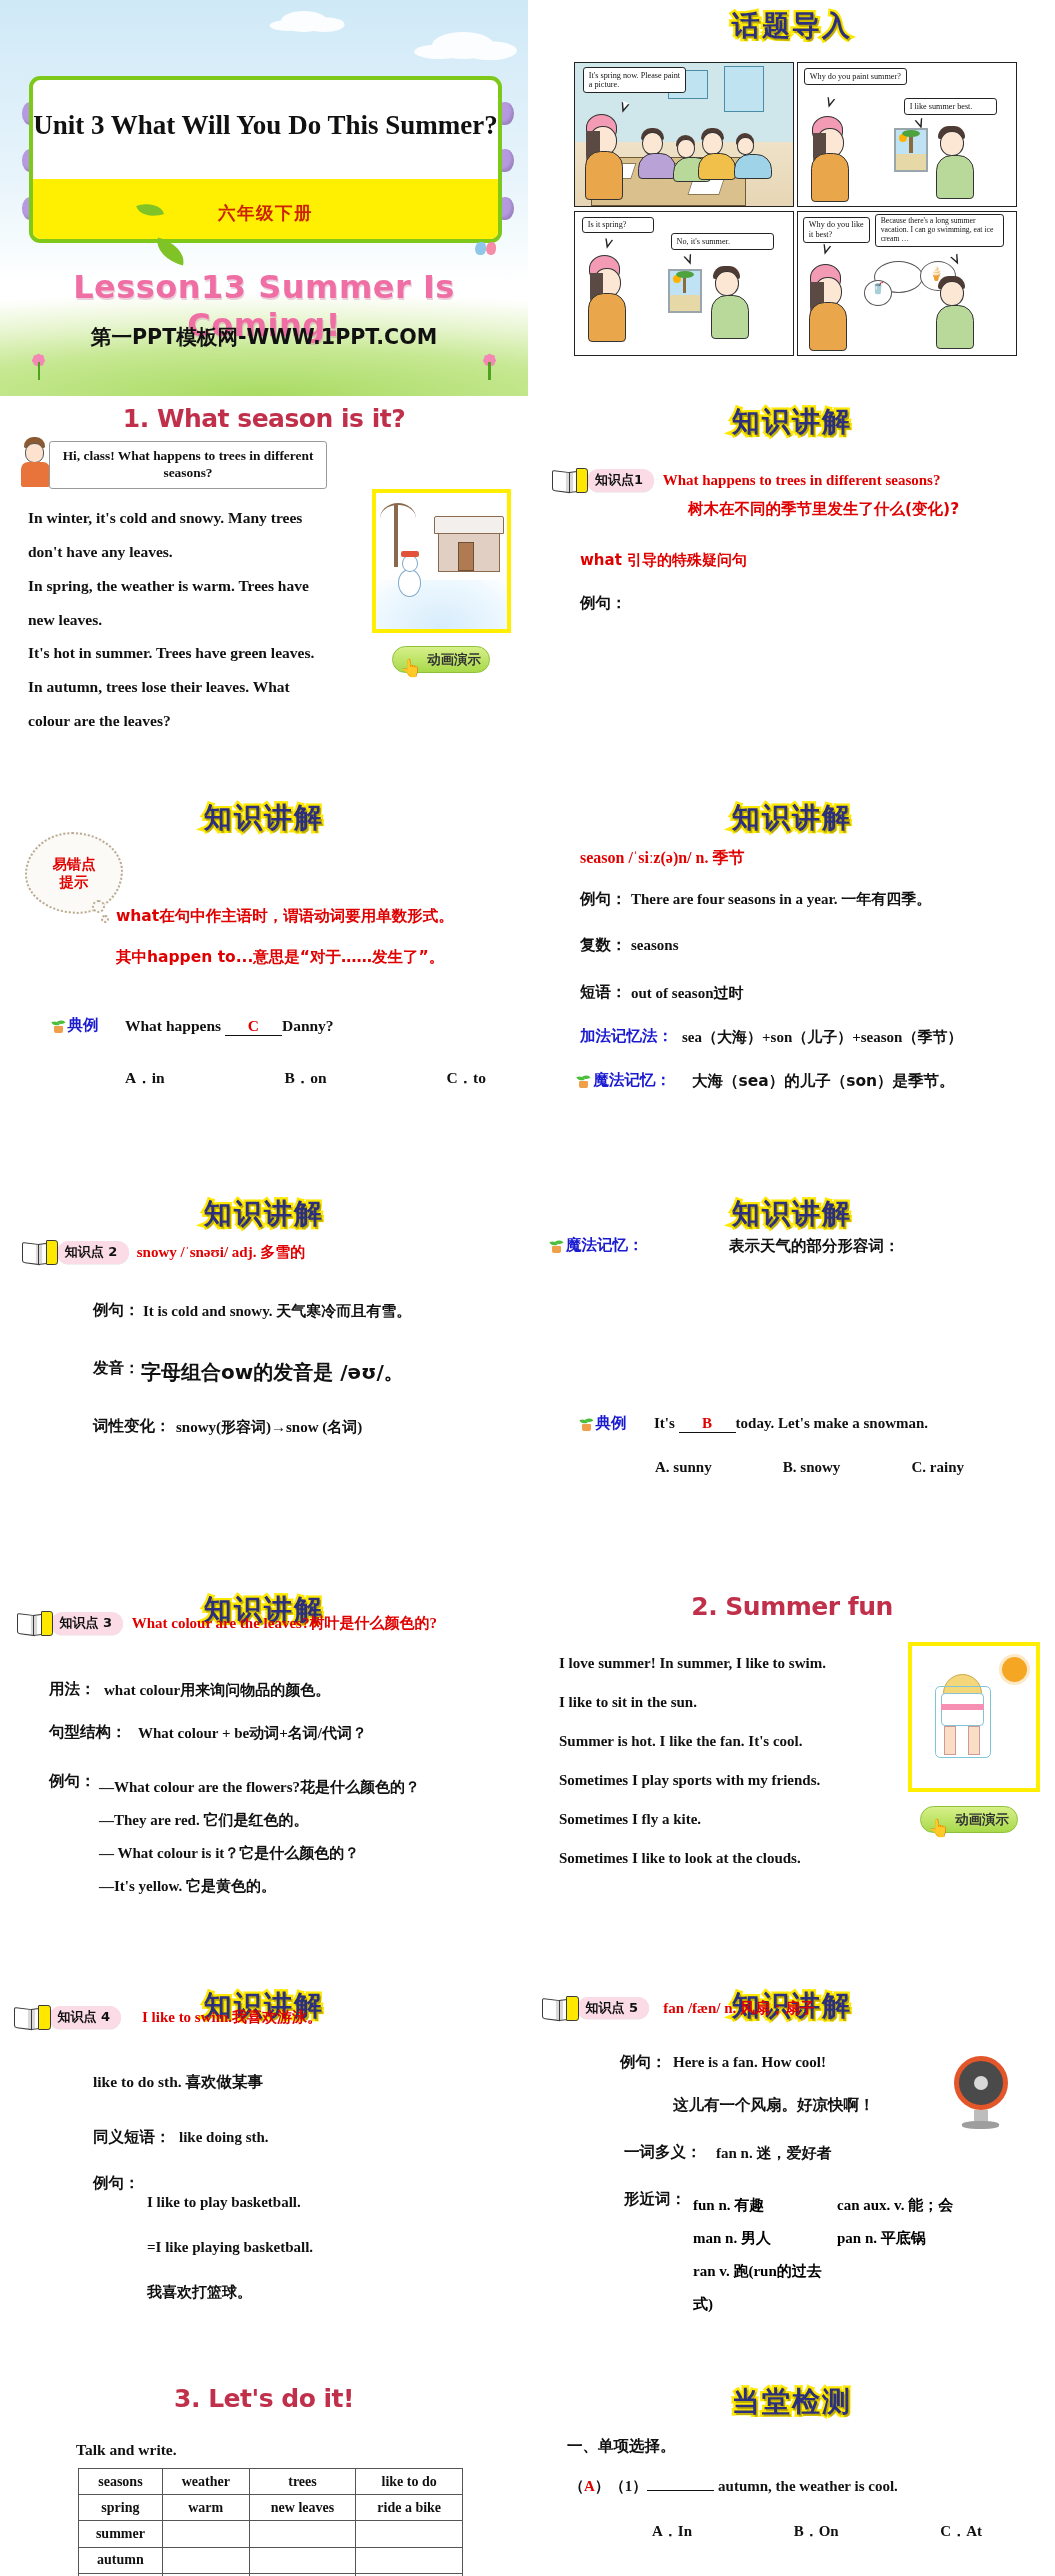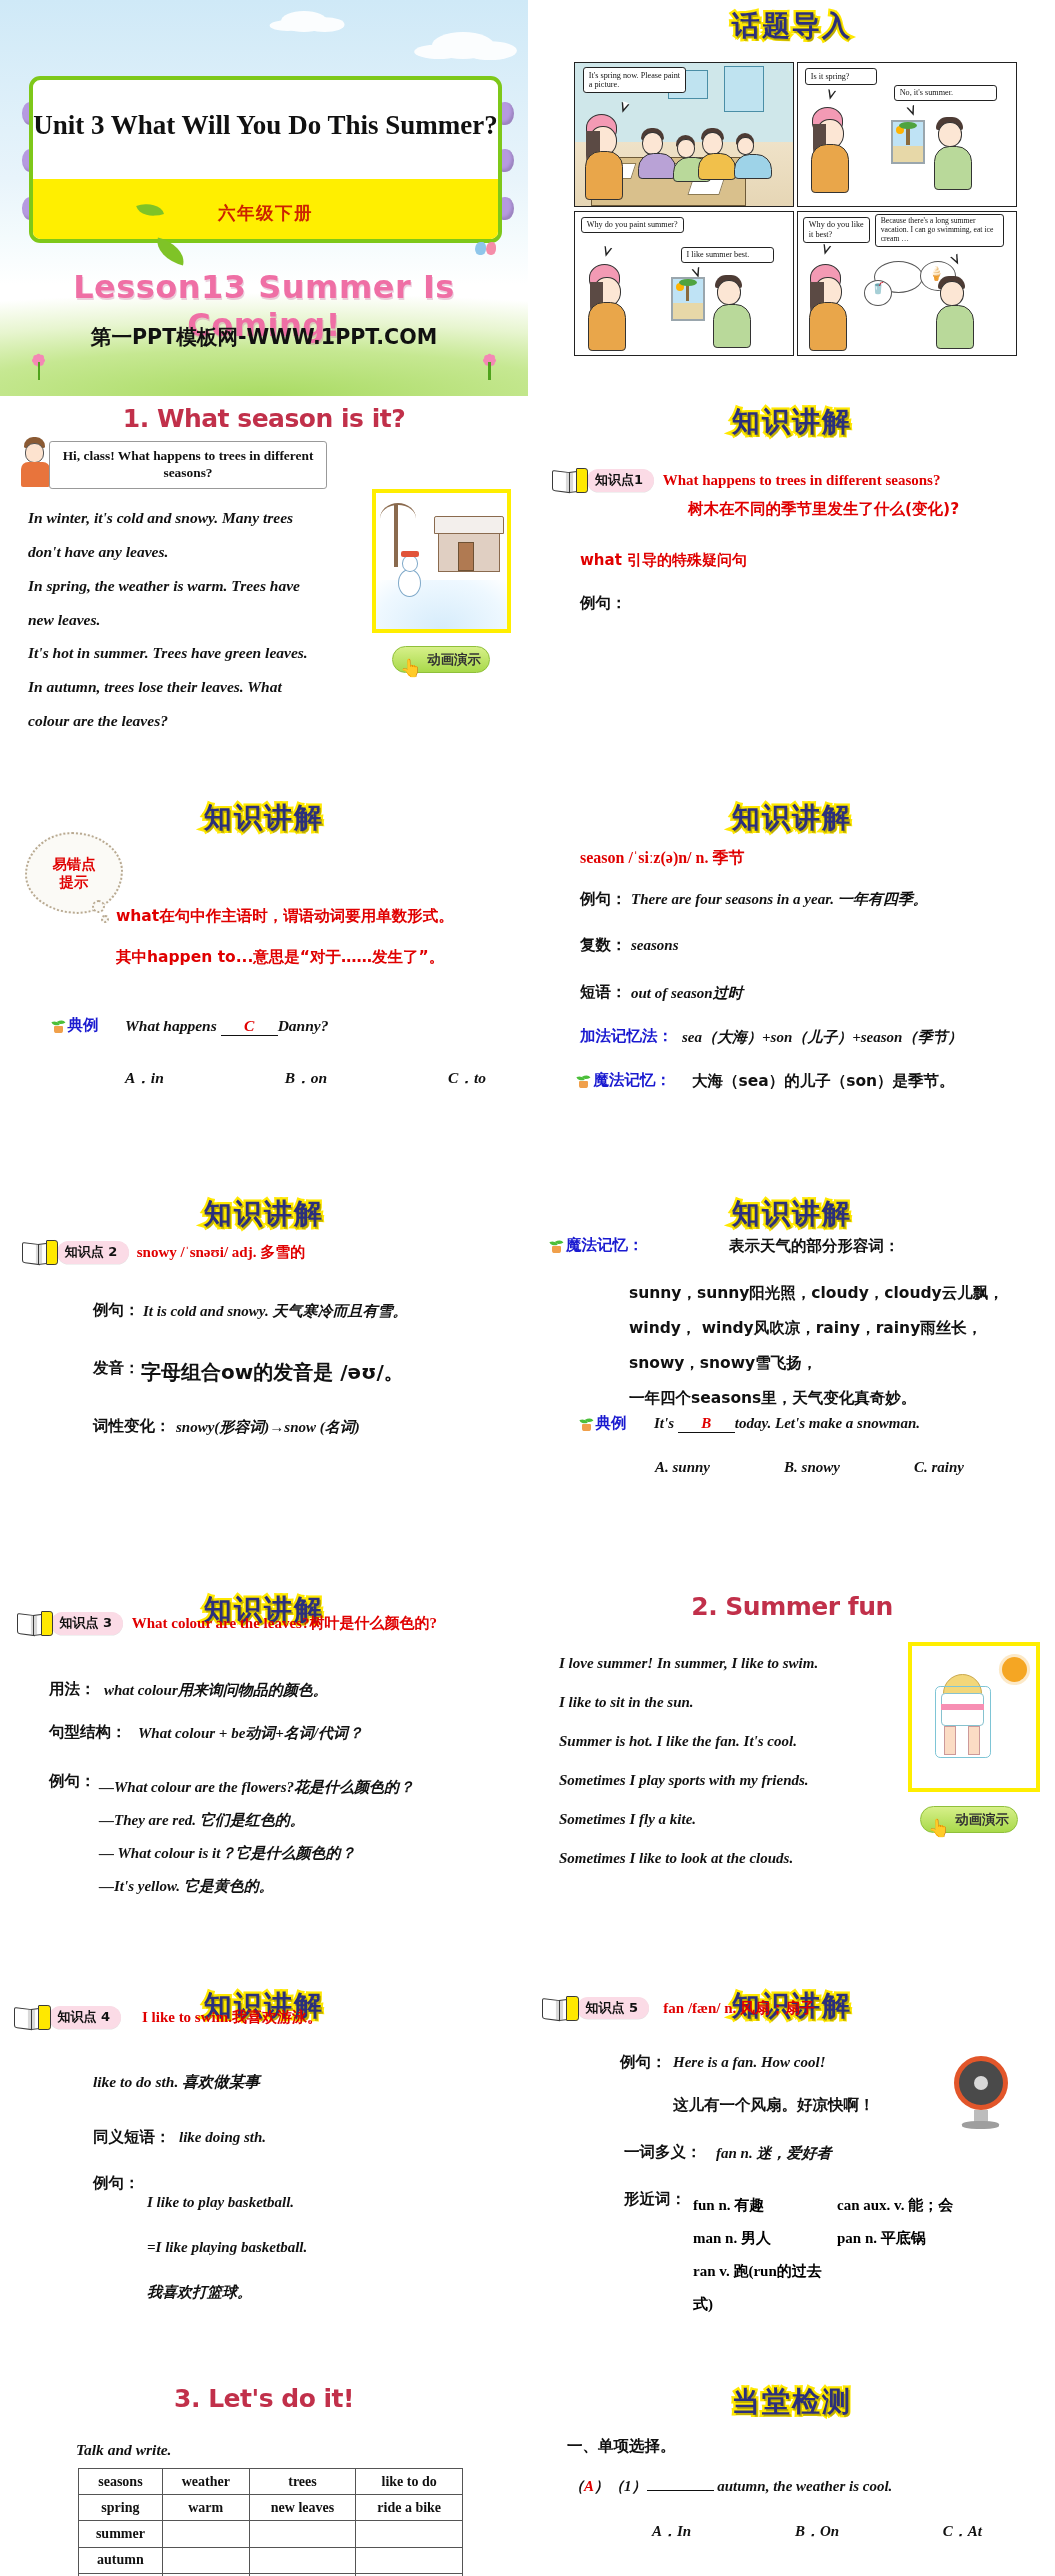--- a/index.html
+++ b/index.html
@@ -127,21 +127,21 @@
   .picframe .palm::before { content: ""; position: absolute; left: -7.2px; top: -4.1px; width: 17.5px; height: 7.2px; border-radius: 50%; background: #4fa33f; }
   .thought { position: absolute; border: 1px solid #555; border-radius: 50%; background: #fff; }
   .ic { position: absolute; }
 
   
   .body-text {
     position: absolute;
     font-family: "Liberation Serif", "DejaVu Serif", serif;
     color: #111;
   }
-  .en { font-family: "Liberation Serif", serif; font-weight: bold; font-style: italic; }
+  .en { font-family: "Liberation Serif", serif; font-weight: bold; }
   .cn { font-family: "DejaVu Sans", sans-serif; font-weight: bold; }
   .red { color: #e00000; }
   .blue { color: #1a1ad0; }
 
   
   .kp { position: absolute; display: flex; align-items: center; }
   .book { position: relative; width: 39px; height: 25px; flex: none; margin-right: -3.1px; }
   .book .pgL, .book .pgR {
     position: absolute; top: 3.1px; width: 17.5px; height: 20.6px; background: #fff; border: 1px solid #3a3a3a;
   }
@@ -275,20 +275,42 @@
         </div>
         <div class="person" style="left:126px;top:65px">
           <div class="kidhair" style="left:0;top:0"></div>
           <div class="kidhead" style="left:1px;top:4.1px"></div>
           <div class="body-o" style="left:-3.1px;top:25px;background:#f1c04b;height:27px"></div>
         </div>
         <div class="person" style="left:161px;top:70px">
           <div class="kidhair" style="left:0;top:0;width:17.5px"></div>
           <div class="kidhead" style="left:1px;top:4.1px;width:16.5px;height:17.5px"></div>
           <div class="body-g" style="left:-2.1px;top:20.6px;height:25px;background:#9ed3e8"></div>
+        </div>
+      </div>
+
+      <div class="panel white">
+        <div class="bub" style="left:6.2px;top:5.2px;width:103px">Why do you paint summer?</div>
+        <div class="tail" style="left:28px;top:35px;transform:rotate(16deg)"></div>
+        <div class="bub" style="left:106px;top:35px;width:93px">I like summer best.</div>
+        <div class="tail" style="left:118px;top:56px;transform:rotate(-18deg)"></div>
+        <div class="person" style="left:15.5px;top:56px">
+          <div class="hair-teacher" style="left:-1.5px;top:-3.1px"></div>
+          <div class="head" style="left:2.1px;top:9.3px"></div>
+          <div class="hair-dark" style="left:-1px;top:14.4px"></div>
+          <div class="body-o" style="left:-2.1px;top:34px"></div>
+        </div>
+        <div class="picframe" style="left:96px;top:65px">
+          <div class="sun"></div>
+            <div class="palm"></div>
+        </div>
+        <div class="person" style="left:140px;top:63px">
+          <div class="kidhair" style="left:0;top:0;width:27px;height:13.4px"></div>
+          <div class="kidhead" style="left:2.1px;top:5.2px;width:24px;height:25px"></div>
+          <div class="body-g" style="left:-2.1px;top:29px"></div>
         </div>
       </div>
 
       <div class="panel white">
         <div class="bub" style="left:7.2px;top:5.2px;width:72px">Is it spring?</div>
         <div class="tail" style="left:29px;top:27px;transform:rotate(14deg)"></div>
         <div class="bub" style="left:96px;top:21.6px;width:103px">No, it's summer.</div>
         <div class="tail" style="left:110px;top:43px;transform:rotate(-20deg)"></div>
         <div class="person" style="left:15.5px;top:47px">
           <div class="hair-teacher" style="left:-1.5px;top:-3.1px"></div>
@@ -301,42 +323,20 @@
             <div class="palm"></div>
         </div>
         <div class="person" style="left:138px;top:54px">
           <div class="kidhair" style="left:0;top:0;width:27px;height:13.4px"></div>
           <div class="kidhead" style="left:2.1px;top:5.2px;width:24px;height:25px"></div>
           <div class="body-g" style="left:-2.1px;top:29px"></div>
         </div>
       </div>
 
       <div class="panel white">
-        <div class="bub" style="left:6.2px;top:5.2px;width:103px">Why do you paint summer?</div>
-        <div class="tail" style="left:28px;top:35px;transform:rotate(16deg)"></div>
-        <div class="bub" style="left:106px;top:35px;width:93px">I like summer best.</div>
-        <div class="tail" style="left:118px;top:56px;transform:rotate(-18deg)"></div>
-        <div class="person" style="left:15.5px;top:56px">
-          <div class="hair-teacher" style="left:-1.5px;top:-3.1px"></div>
-          <div class="head" style="left:2.1px;top:9.3px"></div>
-          <div class="hair-dark" style="left:-1px;top:14.4px"></div>
-          <div class="body-o" style="left:-2.1px;top:34px"></div>
-        </div>
-        <div class="picframe" style="left:96px;top:65px">
-          <div class="sun"></div>
-            <div class="palm"></div>
-        </div>
-        <div class="person" style="left:140px;top:63px">
-          <div class="kidhair" style="left:0;top:0;width:27px;height:13.4px"></div>
-          <div class="kidhead" style="left:2.1px;top:5.2px;width:24px;height:25px"></div>
-          <div class="body-g" style="left:-2.1px;top:29px"></div>
-        </div>
-      </div>
-
-      <div class="panel white">
         <div class="bub" style="left:5.2px;top:5.2px;width:67px">Why do you like it best?</div>
         <div class="tail" style="left:24px;top:33px;transform:rotate(16deg)"></div>
         <div class="bub" style="left:77px;top:2.1px;width:129px;font-size:7.7px">Because there's a long summer vacation. I can go swimming, eat ice cream …</div>
         <div class="tail" style="left:154px;top:43px;transform:rotate(-26deg)"></div>
         <div class="person" style="left:13.4px;top:56px">
           <div class="hair-teacher" style="left:-1.5px;top:-3.1px"></div>
           <div class="head" style="left:2.1px;top:9.3px"></div>
           <div class="hair-dark" style="left:-1px;top:14.4px"></div>
           <div class="body-o" style="left:-2.1px;top:34px"></div>
         </div>
@@ -501,26 +501,20 @@
     <div style="position:absolute;left:21.6px;top:47px;display:flex;align-items:center">
       <span class="sprout">
           <span class="lf1"></span>
           <span class="lf2"></span>
           <span class="pot"></span>
         </span>
       <span class="cn blue" style="font-size:15.5px;margin-left:3.1px">魔法记忆：</span>
     </div>
     <div class="body-text cn" style="left:201px;top:48px;font-size:15.5px">表示天气的部分形容词：</div>
 
-    <div class="body-text cn" style="left:101px;top:88px;font-size:15.5px;line-height:2.25;width:407px">
-      <div>sunny，sunny阳光照，cloudy，cloudy云儿飘，</div>
-      <div>windy， windy风吹凉，rainy，rainy雨丝长，</div>
-      <div>snowy，snowy雪飞扬，</div>
-      <div>一年四个seasons里，天气变化真奇妙。</div>
-    </div>
 
     <div style="position:absolute;left:52px;top:225px;display:flex;align-items:center">
       <span class="sprout">
           <span class="lf1"></span>
           <span class="lf2"></span>
           <span class="pot"></span>
         </span>
       <span class="cn blue" style="font-size:15.5px;margin-left:2.1px">典例</span>
     </div>
     <div class="body-text en" style="left:126px;top:227px;font-size:15px">

